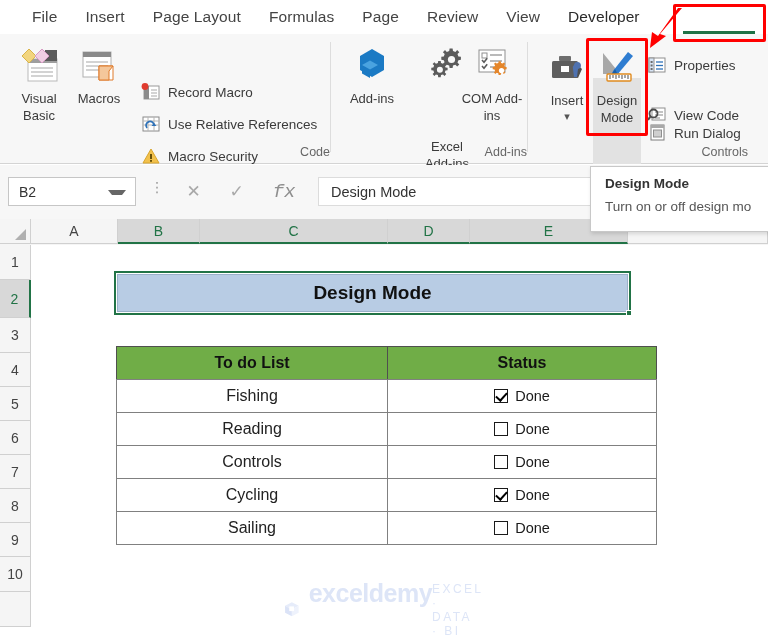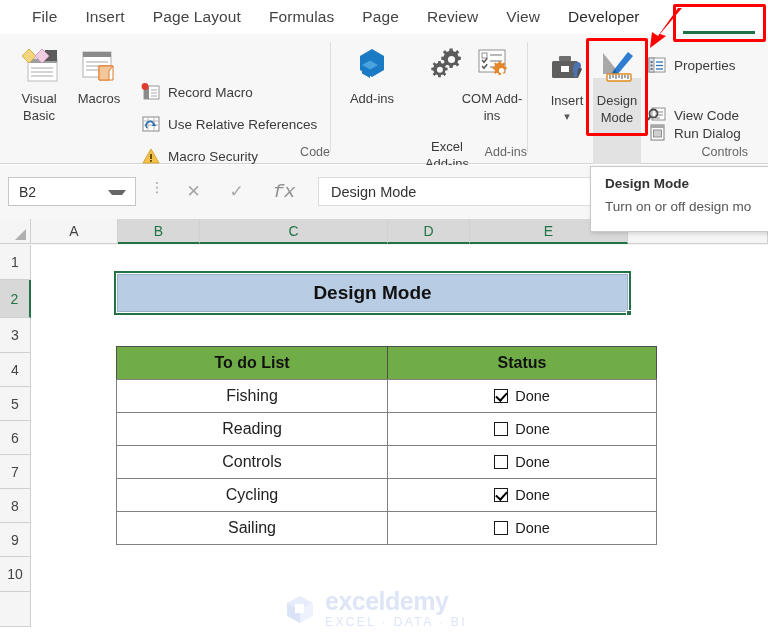--- a/index.html
+++ b/index.html
@@ -182,21 +182,21 @@
     width:5px; height:9px; border:solid #000; border-width:0 2px 2px 0;
     transform:rotate(42deg);
   }
   .chklbl { font-size:14.5px; color:#1a1a1a; }
 
   
   .wm {
     position:absolute; left:283px; top:589px; width:200px; height:40px;
     display:flex; align-items:center; gap:8px; opacity:1;
   }
-  .wm-txt { display:flex; flex-direction:column; }
+  .wm-txt { display:flex; flex-direction:row; }
   .wm-name { font-size:25px; font-weight:bold; color:#dde5f7; line-height:25px; letter-spacing:-0.5px; }
   .wm-sub { font-size:12px; color:#dde5f7; letter-spacing:2.4px; margin-top:1px; }
 </style>
 </head>
 <body>
 
 <div class="tabstrip">
   <div class="tab">File</div>
   <div class="tab">Insert</div>
   <div class="tab">Page Layout</div>

